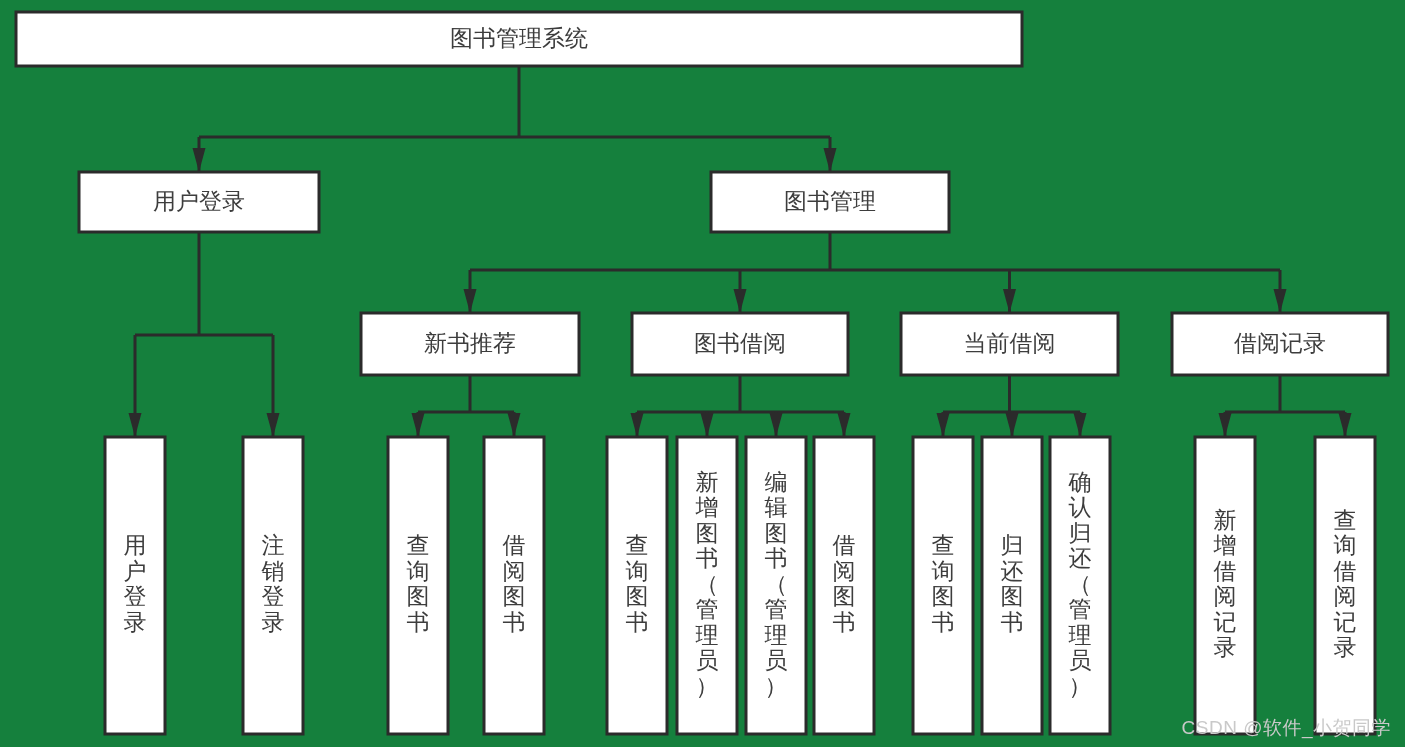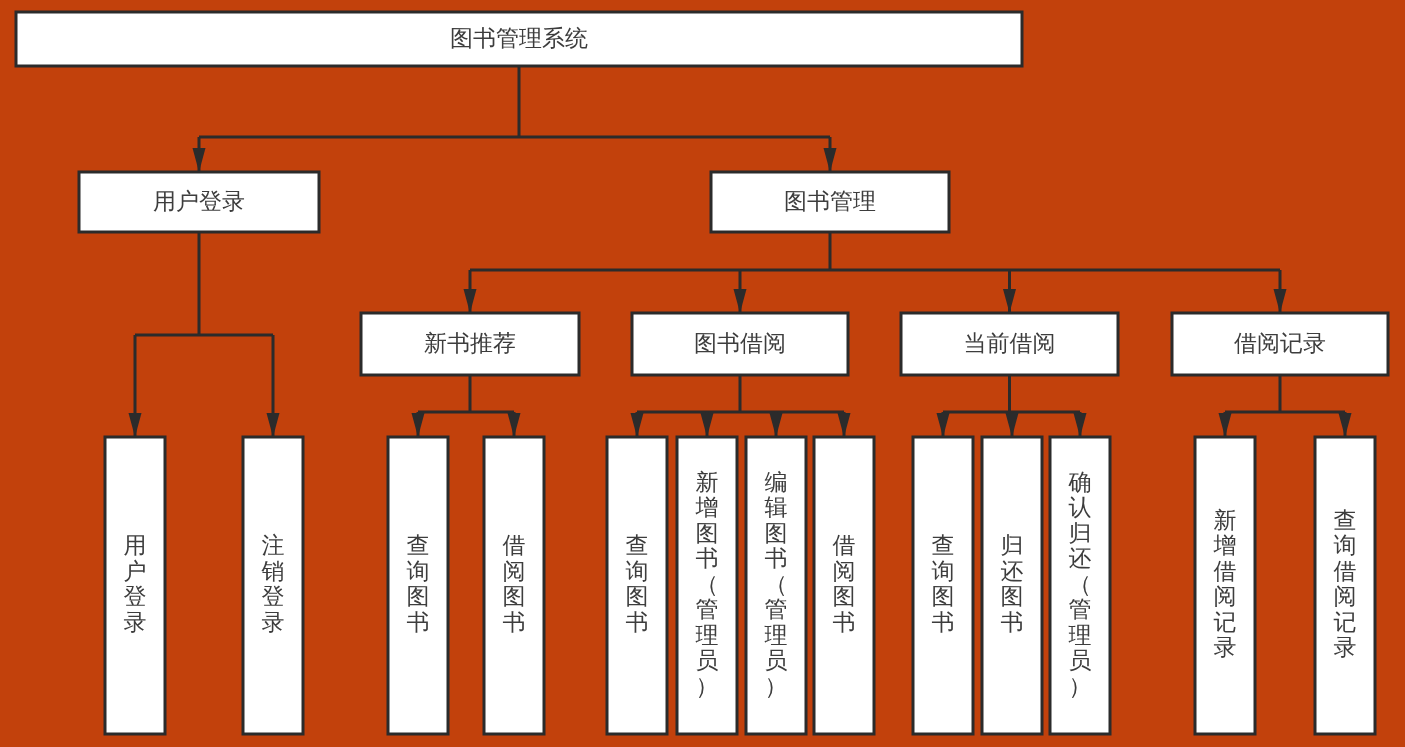--- a/index.html
+++ b/index.html
@@ -10,21 +10,21 @@
   body {
     width: 1405px;
     height: 747px;
     overflow: hidden;
     font-family: "Liberation Sans", "DejaVu Sans", sans-serif;
   }
   #stage {
     position: relative;
     width: 1405px;
     height: 747px;
-    background: #c2410c;
+    background: #15803d;
   }
   svg#diagram {
     position: absolute;
     left: 0;
     top: 0;
     width: 1405px;
     height: 747px;
     display: block;
   }
   .node-rect {
@@ -201,13 +201,14 @@
         <g>
           <rect x="1195" y="437" width="60" height="297" class="node-rect"></rect>
           <text x="1225" class="node-label label-v"><tspan x="1225" y="521.75">新</tspan><tspan x="1225" y="547.25">增</tspan><tspan x="1225" y="572.75">借</tspan><tspan x="1225" y="598.25">阅</tspan><tspan x="1225" y="623.75">记</tspan><tspan x="1225" y="649.25">录</tspan></text>
         </g>
         <g>
           <rect x="1315" y="437" width="60" height="297" class="node-rect"></rect>
           <text x="1345" class="node-label label-v"><tspan x="1345" y="521.75">查</tspan><tspan x="1345" y="547.25">询</tspan><tspan x="1345" y="572.75">借</tspan><tspan x="1345" y="598.25">阅</tspan><tspan x="1345" y="623.75">记</tspan><tspan x="1345" y="649.25">录</tspan></text>
         </g>
       </g>
   </svg>
+  <div class="watermark">CSDN @软件_小贺同学</div>
 </div>
 
 </body></html>

